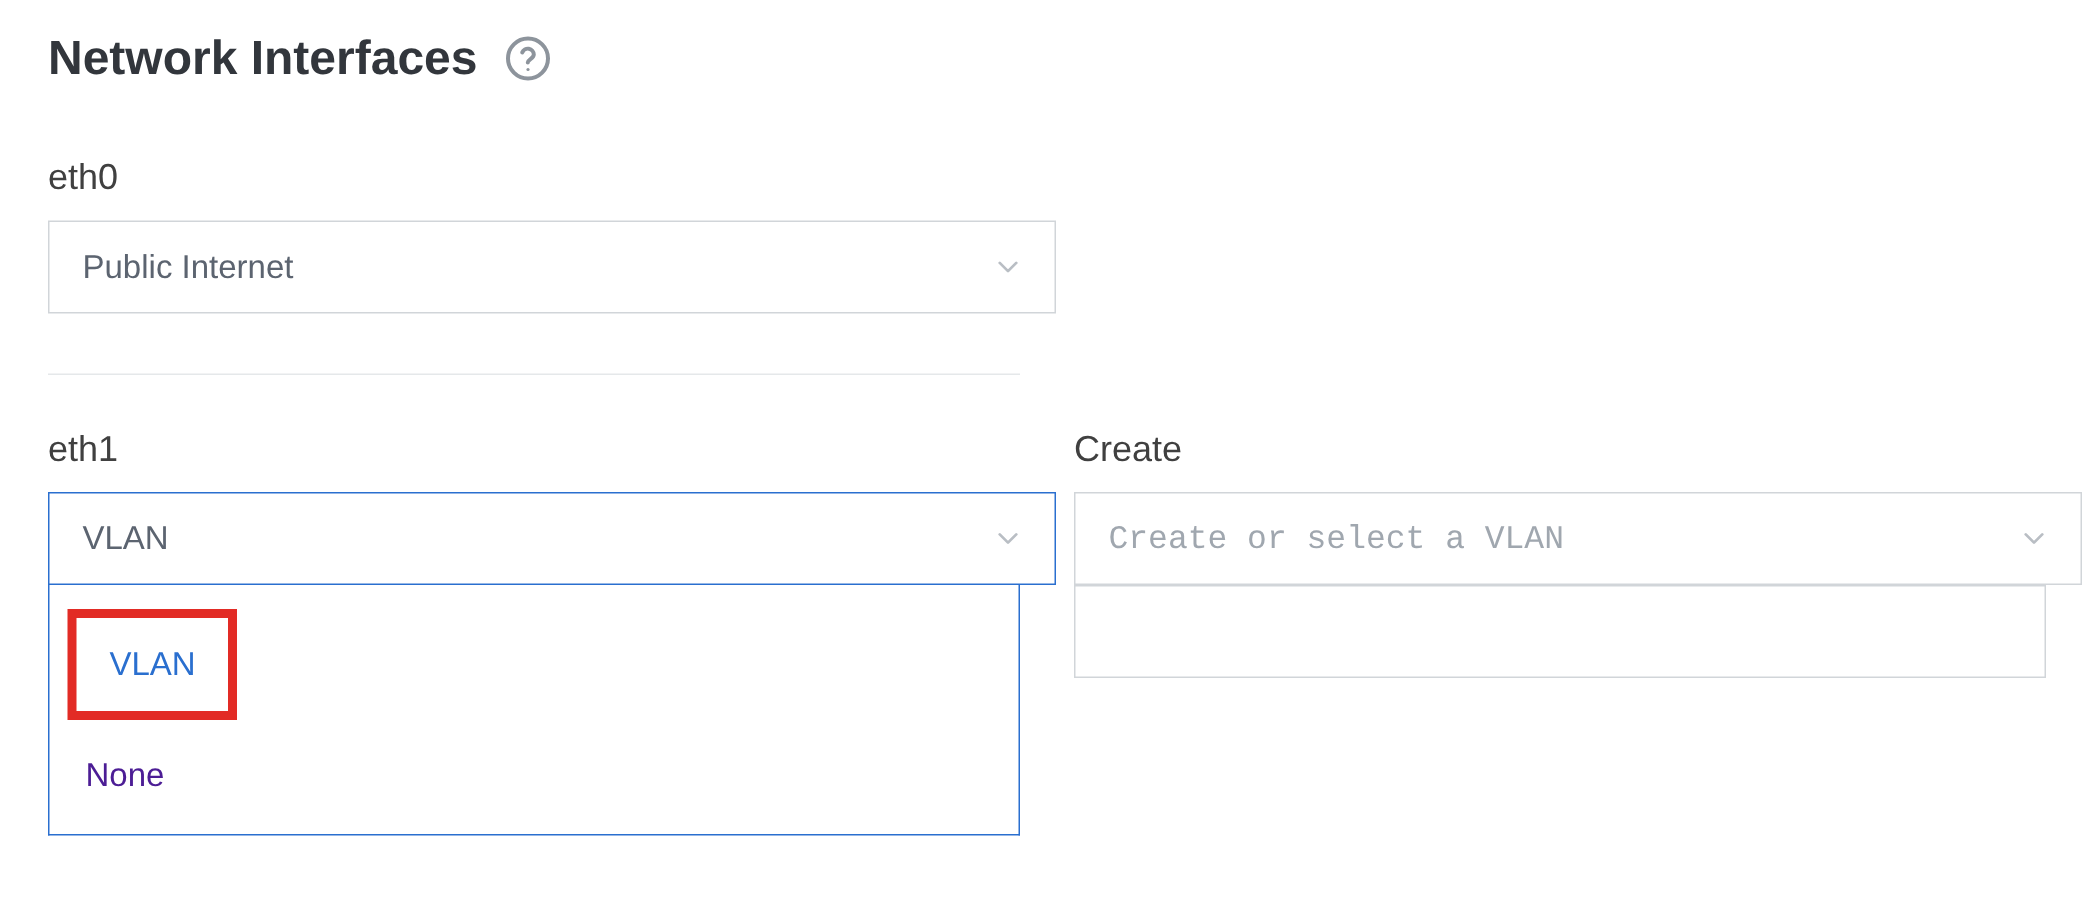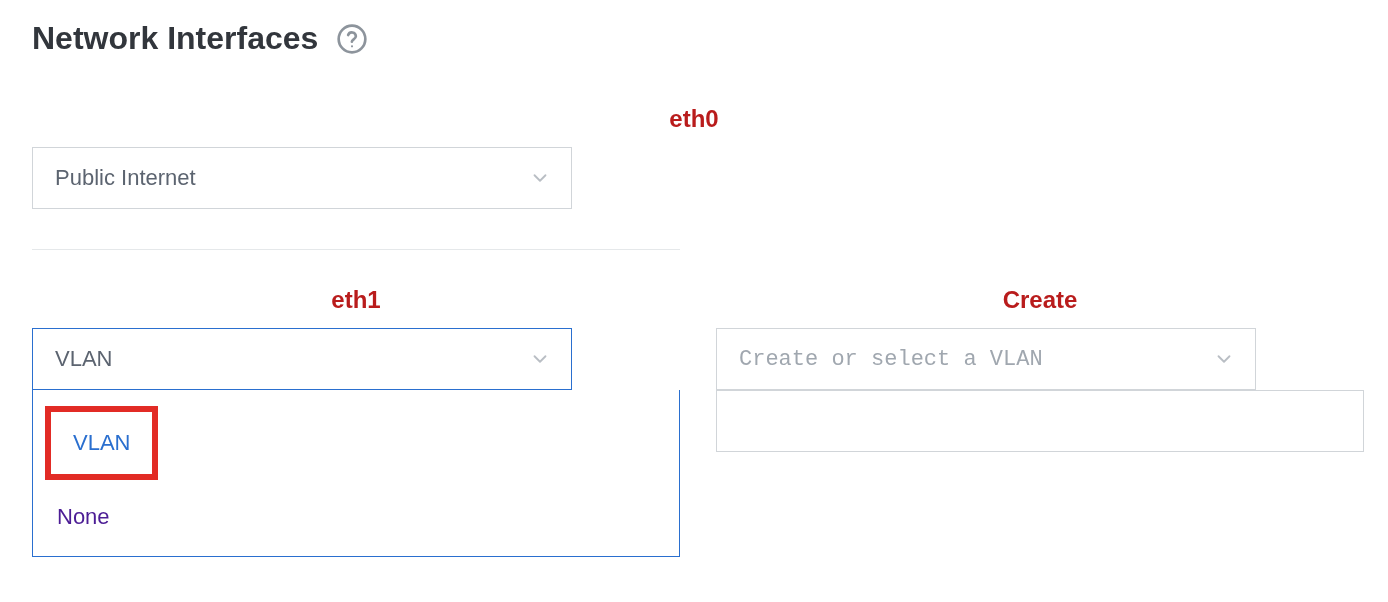--- a/index.html
+++ b/index.html
@@ -25,30 +25,29 @@
       width: 32px;
       height: 32px;
       display: inline-flex;
       align-items: center;
       justify-content: center;
     }
     .help-icon svg { display: block; }
 
     .field-label {
       font-size: 24px;
-      font-weight: 700;
-      color: #b91c1c;
+      font-weight: 400;
+      color: #404040;
       display: block;
       margin-bottom: 14px;
-      text-align: center;
     }
 
     .select-box,
     .input-box {
-      width: 540px;
+      width: 672px;
       height: 62px;
       border: 1px solid #d1d5d9;
       background: #ffffff;
       display: flex;
       align-items: center;
       padding: 0 22px;
       font-size: 22px;
       position: relative;
     }
     .select-box .text { color: #5c6470; flex: 1; }

